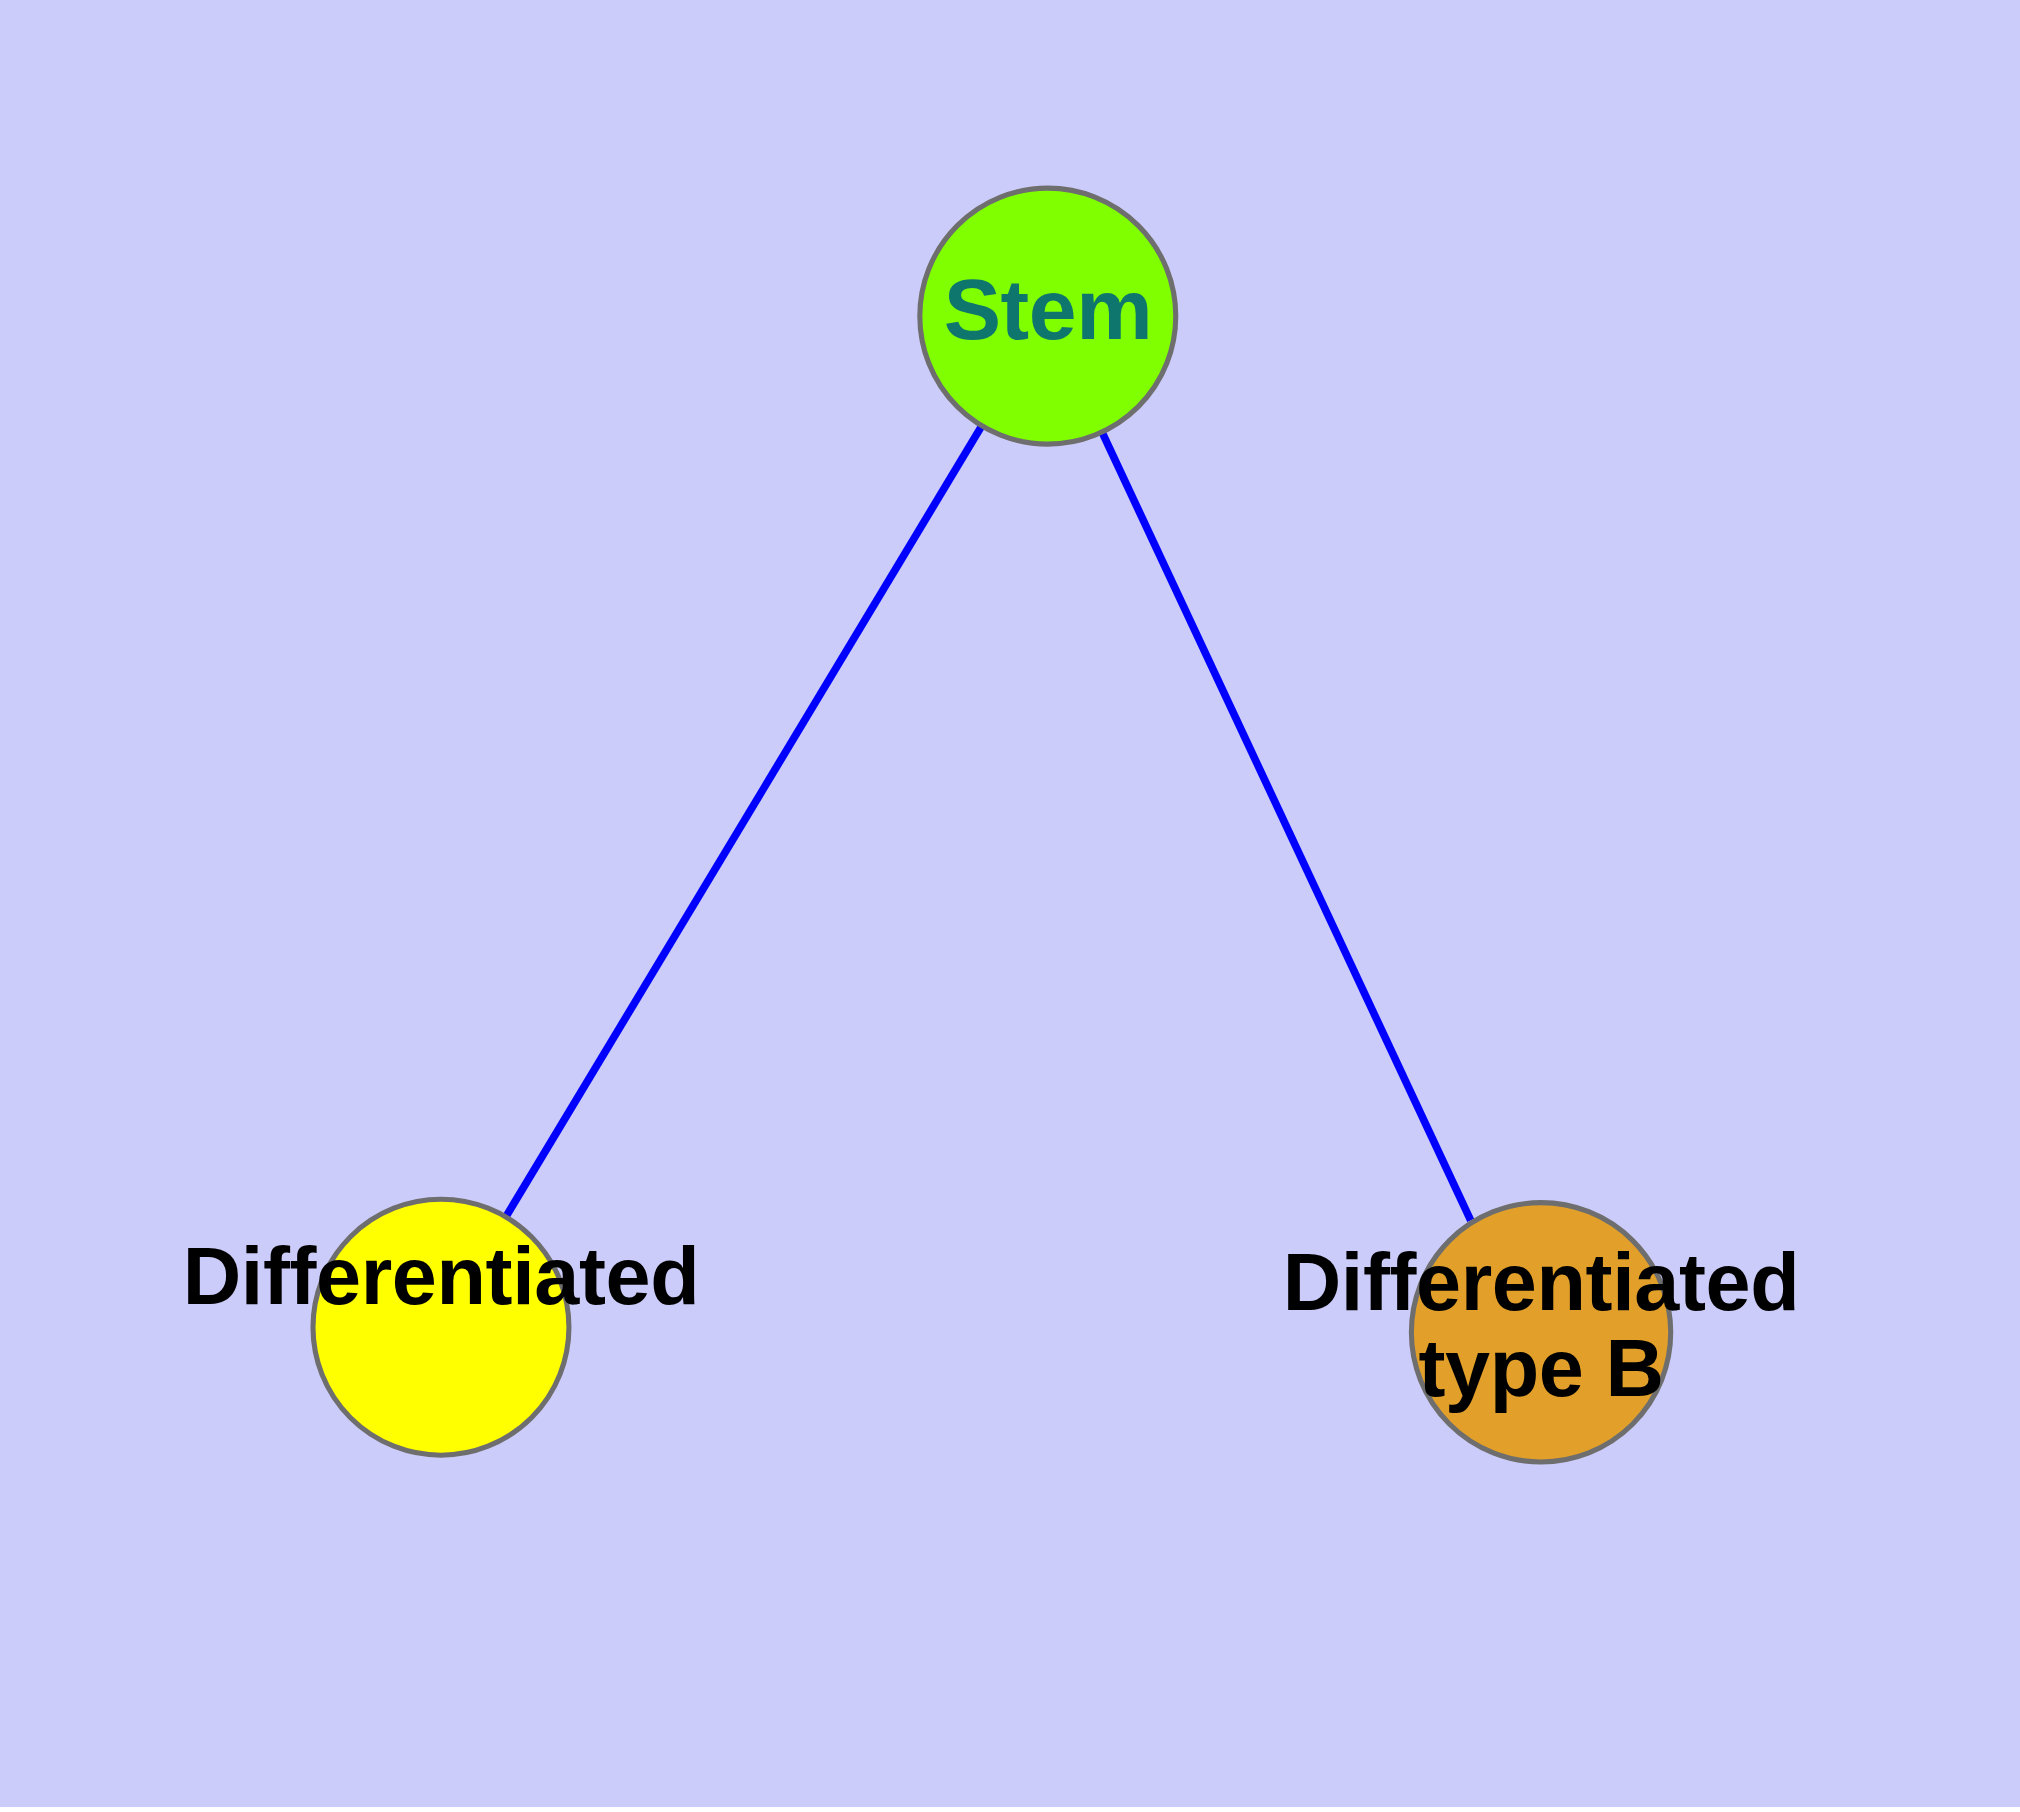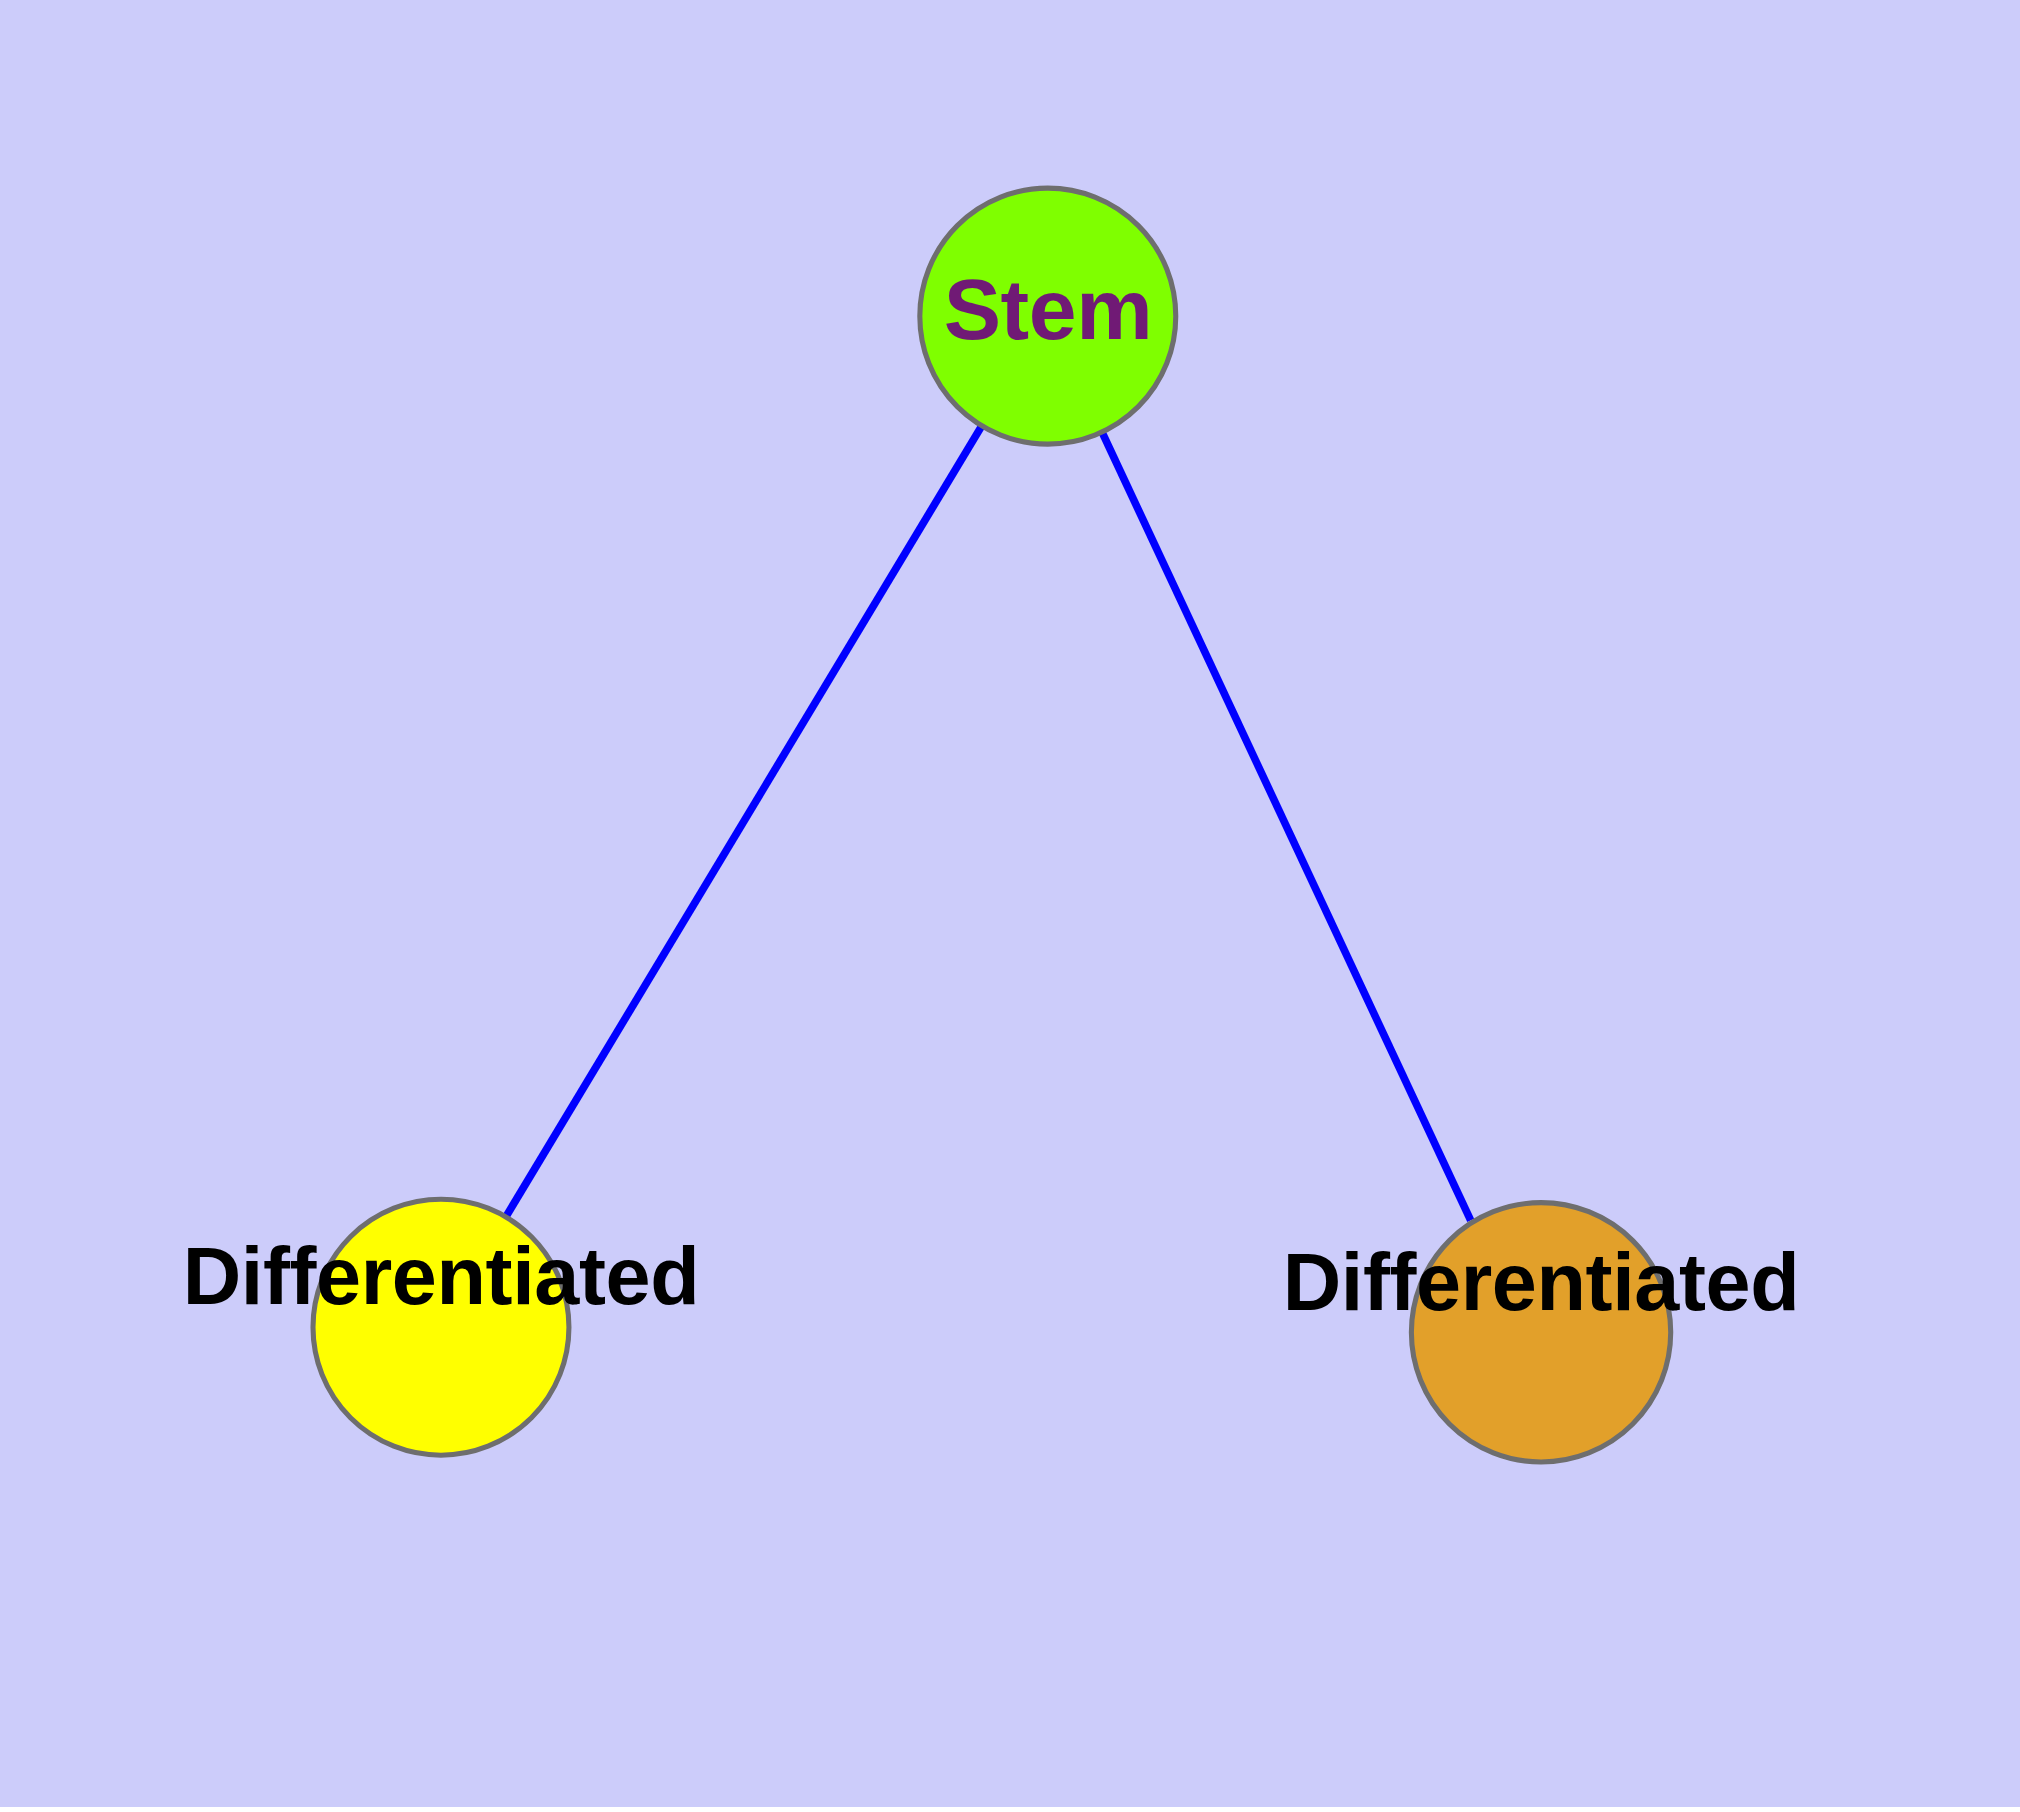--- a/index.html
+++ b/index.html
@@ -70,21 +70,21 @@
       <line class="edge-line" x1="1236" y1="373" x2="1735" y2="1440" style="stroke: rgb(0, 0, 255); stroke-width: 9;"></line>
     </g>
 
     <g>
       <circle class="node-circle" cx="1236" cy="373" r="151" fill="#7fff00" style="stroke: rgb(110, 110, 110); stroke-width: 6;"></circle>
       <circle class="node-circle" cx="520" cy="1566" r="151" fill="#ffff00" style="stroke: rgb(110, 110, 110); stroke-width: 6;"></circle>
       <circle class="node-circle" cx="1818" cy="1572" r="153" fill="#e2a02a" style="stroke: rgb(110, 110, 110); stroke-width: 6;"></circle>
     </g>
   </svg>
 
-  <div class="node-label label-stem" style="left: 624px; top: 264px; width: 848px; font-size: 86px; color: #701a75;">Stem</div>
+  <div class="node-label label-stem" style="left: 624px; top: 264px; width: 848px; font-size: 86px; color: #0f766e;">Stem</div>
 
   <div class="node-label label-child" style="left: 17px; top: 1234px; width: 848px; font-size: 81px; color: rgb(0, 0, 0);"><span>Differentiated</span><br></div>
 
-  <div class="node-label label-child" style="left: 1117px; top: 1240px; width: 848px; font-size: 81px; color: rgb(0, 0, 0);"><span>Differentiated</span><br></div>
+  <div class="node-label label-child" style="left: 1117px; top: 1240px; width: 848px; font-size: 81px; color: rgb(0, 0, 0);"><span>Differentiated</span><br><span>type B</span></div>
 
   <div id="bottom-strip" style="background: rgb(255, 255, 255);"></div>
 </div>
 
 
 </body></html>

